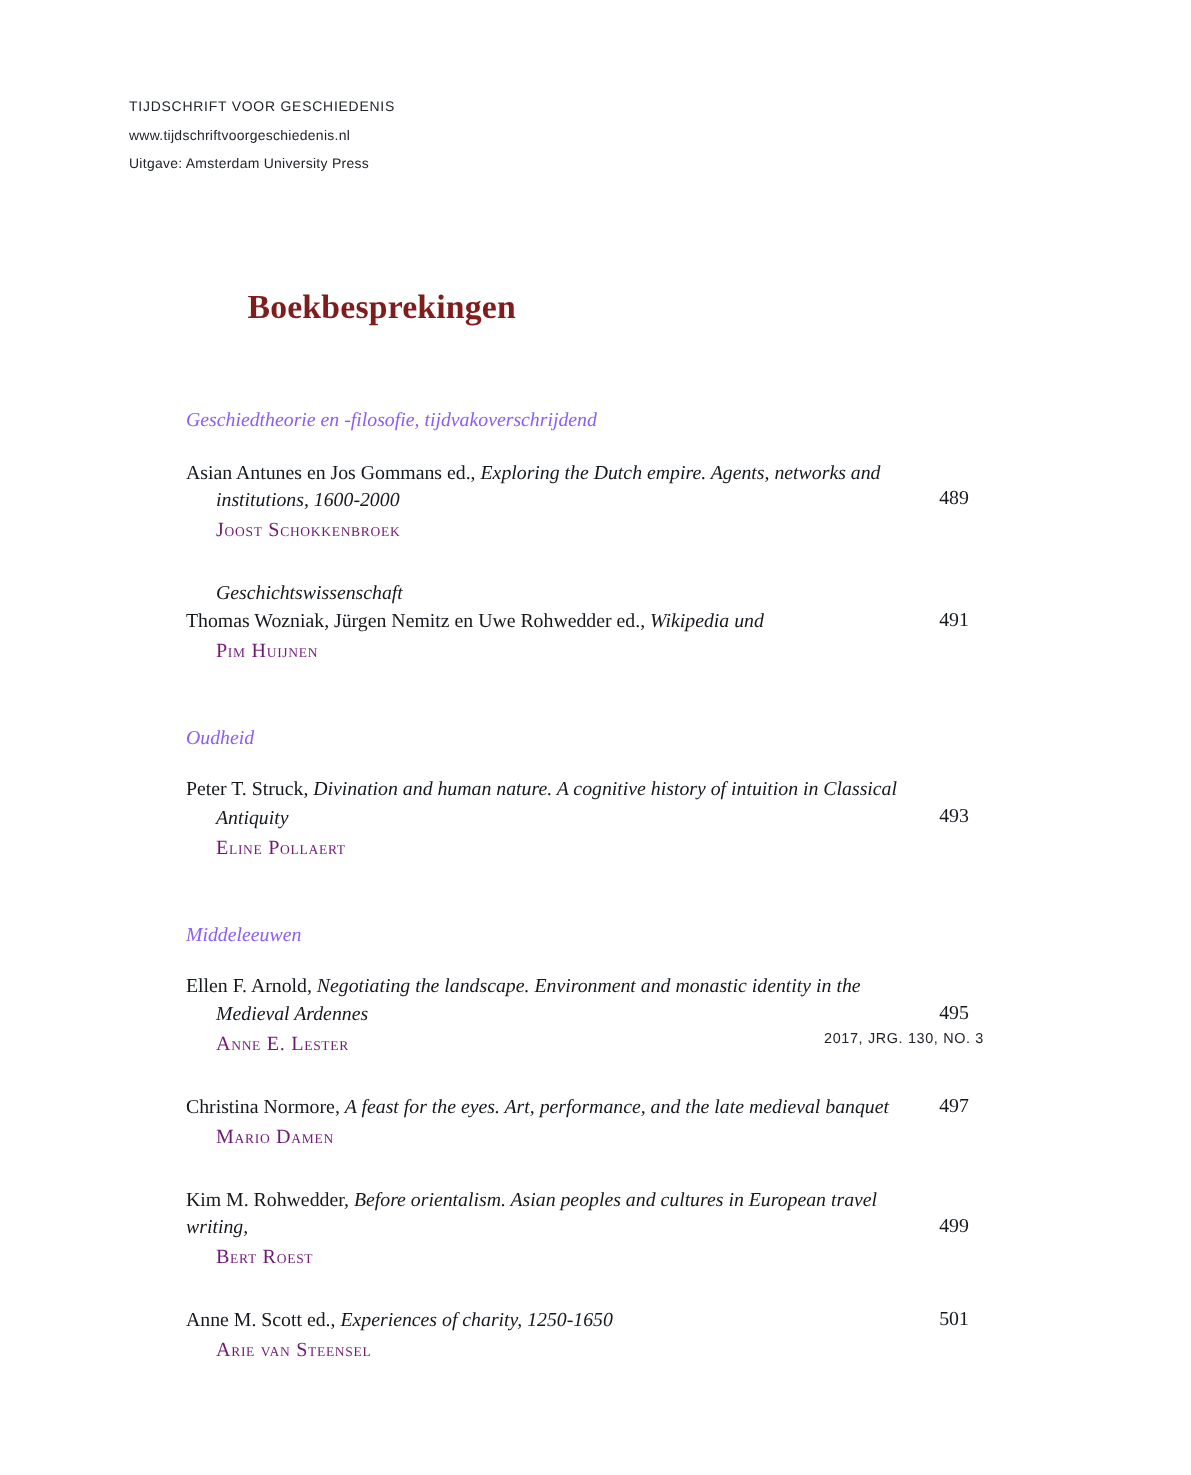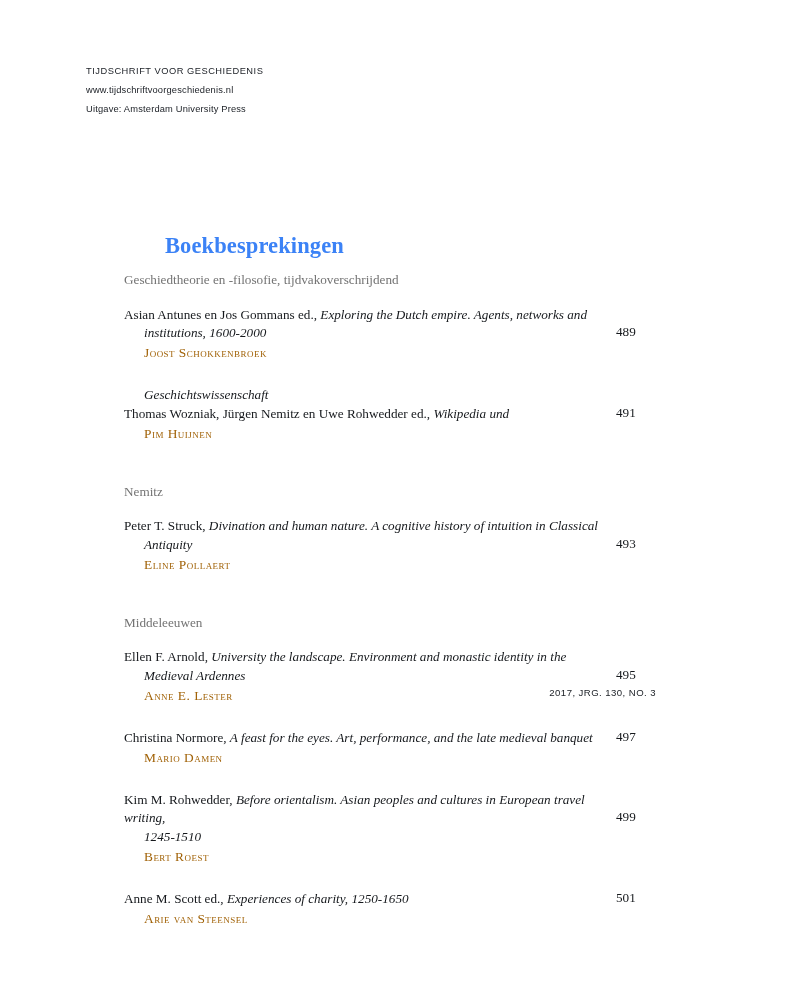--- a/index.html
+++ b/index.html
@@ -39,37 +39,37 @@
 
   
   .doc-title {
     position: absolute;
     left: 165px;
     top: 192px;
     font-family: "Liberation Serif", serif;
     font-weight: bold;
     font-size: 22.5px;
     letter-spacing: 0.005em;
-    color: #3b82f6;
-    margin-top: 41px;
+    color: #7f1d1d;
   }
 
   
   .content {
     position: absolute;
     left: 124px;
     top: 272px;
     width: 532px;
   }
 
   .section-head {
+    font-style: italic;
     font-size: 13.2px;
     line-height: 1.25;
     margin: 0 0 17px 0;
-    color: #737373;
+    color: #8b5cf6;
   }
   .section-head.spaced { margin-top: 40px; }
 
   .entry {
     position: relative;
     margin-bottom: 23px;
   }
   .entry-main {
     position: relative;
     padding-right: 54px;
@@ -83,28 +83,28 @@
   .entry-line.indent {
     padding-left: 20px;
   }
   .entry-line i { font-style: italic; font-family: Liberation Serif, serif; }
   .reviewer {
     padding-left: 20px;
     font-variant: small-caps;
     font-size: 13.4px;
     letter-spacing: 0.035em;
     line-height: 1.5;
-    color: #a16207;
+    color: #701a75;
   }
   .pageno {
     position: absolute;
     right: 0;
     font-size: 13.2px;
     color: #15181c;
-    text-align: left;
+    text-align: center;
     width: 40px;
   }
 
   
   .footer {
     position: absolute;
     right: 138px;
     bottom: 37px;
     font-family: "Liberation Sans", sans-serif;
     font-size: 9.6px;
@@ -136,49 +136,48 @@
         <div class="reviewer">Joost Schokkenbroek</div>
       </div>
       <div class="entry">
         <div class="entry-main">
           <div class="entry-line indent"><i>Geschichtswissenschaft</i></div>
           <div class="entry-line"><span>Thomas Wozniak, Jürgen Nemitz en Uwe Rohwedder ed., </span><i>Wikipedia und</i></div>
           <div class="pageno" style="top: 18.7px;">491</div>
         </div>
         <div class="reviewer">Pim Huijnen</div>
       </div>
-      <div class="section-head spaced">Nemitz</div>
+      <div class="section-head spaced">Oudheid</div>
       <div class="entry">
         <div class="entry-main">
           <div class="entry-line"><span>Peter T. Struck, </span><i>Divination and human nature. A cognitive history of intuition in Classical</i></div>
           <div class="entry-line indent"><i>Antiquity</i></div>
           <div class="pageno" style="top: 18.7px;">493</div>
         </div>
         <div class="reviewer">Eline Pollaert</div>
       </div>
       <div class="section-head spaced">Middeleeuwen</div>
       <div class="entry">
         <div class="entry-main">
-          <div class="entry-line"><span>Ellen F. Arnold, </span><i>University the landscape. Environment and monastic identity in the</i></div>
+          <div class="entry-line"><span>Ellen F. Arnold, </span><i>Negotiating the landscape. Environment and monastic identity in the</i></div>
           <div class="entry-line indent"><i>Medieval Ardennes</i></div>
           <div class="pageno" style="top: 18.7px;">495</div>
         </div>
         <div class="reviewer">Anne E. Lester</div>
       </div>
       <div class="entry">
         <div class="entry-main">
           <div class="entry-line"><span>Christina Normore, </span><i>A feast for the eyes. Art, performance, and the late medieval banquet</i></div>
           <div class="pageno" style="top: 0px;">497</div>
         </div>
         <div class="reviewer">Mario Damen</div>
       </div>
       <div class="entry">
         <div class="entry-main">
           <div class="entry-line"><span>Kim M. Rohwedder, </span><i>Before orientalism. Asian peoples and cultures in European travel writing,</i></div>
-          <div class="entry-line indent"><i>1245-1510</i></div>
           <div class="pageno" style="top: 18.7px;">499</div>
         </div>
         <div class="reviewer">Bert Roest</div>
       </div>
       <div class="entry">
         <div class="entry-main">
           <div class="entry-line"><span>Anne M. Scott ed., </span><i>Experiences of charity, 1250-1650</i></div>
           <div class="pageno" style="top: 0px;">501</div>
         </div>
         <div class="reviewer">Arie van Steensel</div>

